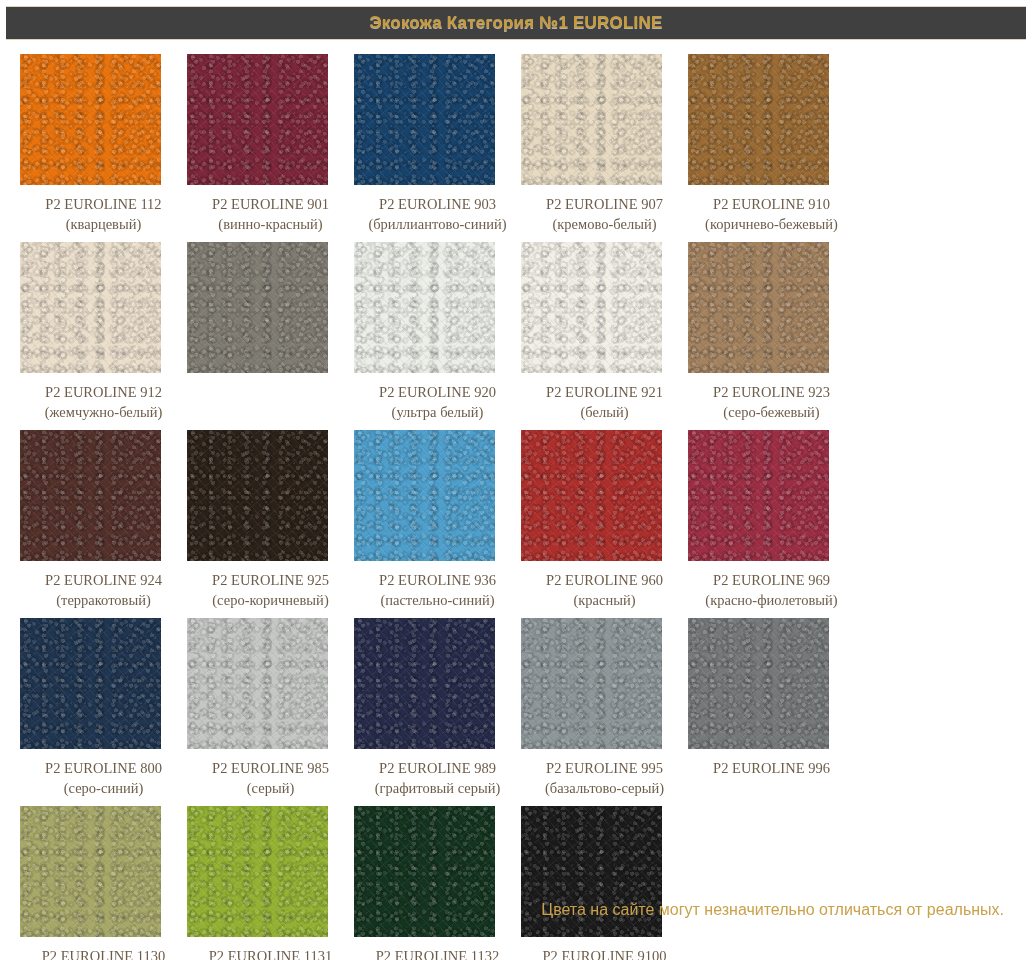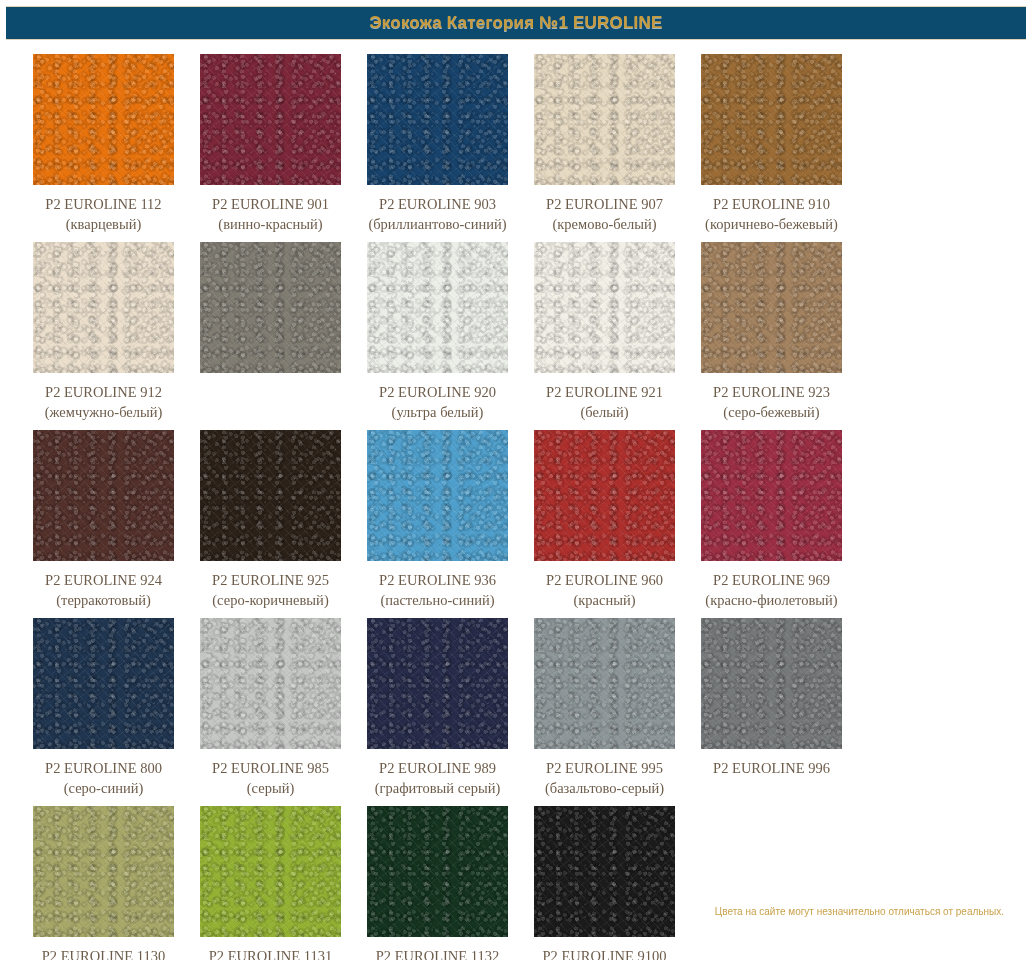--- a/index.html
+++ b/index.html
@@ -8,21 +8,21 @@
     background:#ffffff;
     font-family:"Liberation Sans", sans-serif;
     overflow:hidden;
   }
   .page{position:relative;width:1032px;height:960px;box-sizing:border-box;}
 
   
   .header-bar{
     margin:6px 6px 0 6px;
     height:32px;
-    background:#0c4a6e;
+    background:#404040;
     border-top:1px solid #ded3b4;
     border-bottom:1px solid #ded3b4;
     display:flex;align-items:center;justify-content:center;
   }
   .header-title{
     font-size:17px;
     font-weight:bold;
     color:#c79a3c;
     letter-spacing:.2px;
     text-shadow:0 1px 0 rgba(255,255,255,.6);
@@ -33,21 +33,20 @@
   .grid{
     padding:14px 20px 0 20px;
     display:flex;
     flex-wrap:wrap;
   }
   .cell{
     width:167px;
     margin-bottom:8px;
     display:flex;
     flex-direction:column;
-    align-items:center;
   }
   .swatch{
     width:141px;
     height:131px;
     position:relative;
     overflow:hidden;
     background-color:#ccc;
   }
   
   .swatch::before{
@@ -90,21 +89,21 @@
 
   
   .footer{
     position:absolute;
     left:0;right:28px;
     top:895px;
     text-align:right;
   }
   .disclaimer{
     color:#c9a14a;
-    font-size:10px;
+    font-size:16px;
     font-family:"Liberation Sans", sans-serif;
   }
 </style>
 </head>
 <body>
 
 <div class="page">
 
   <div class="header-bar">
     <div class="header-title">Экокожа Категория №1 EUROLINE</div>

